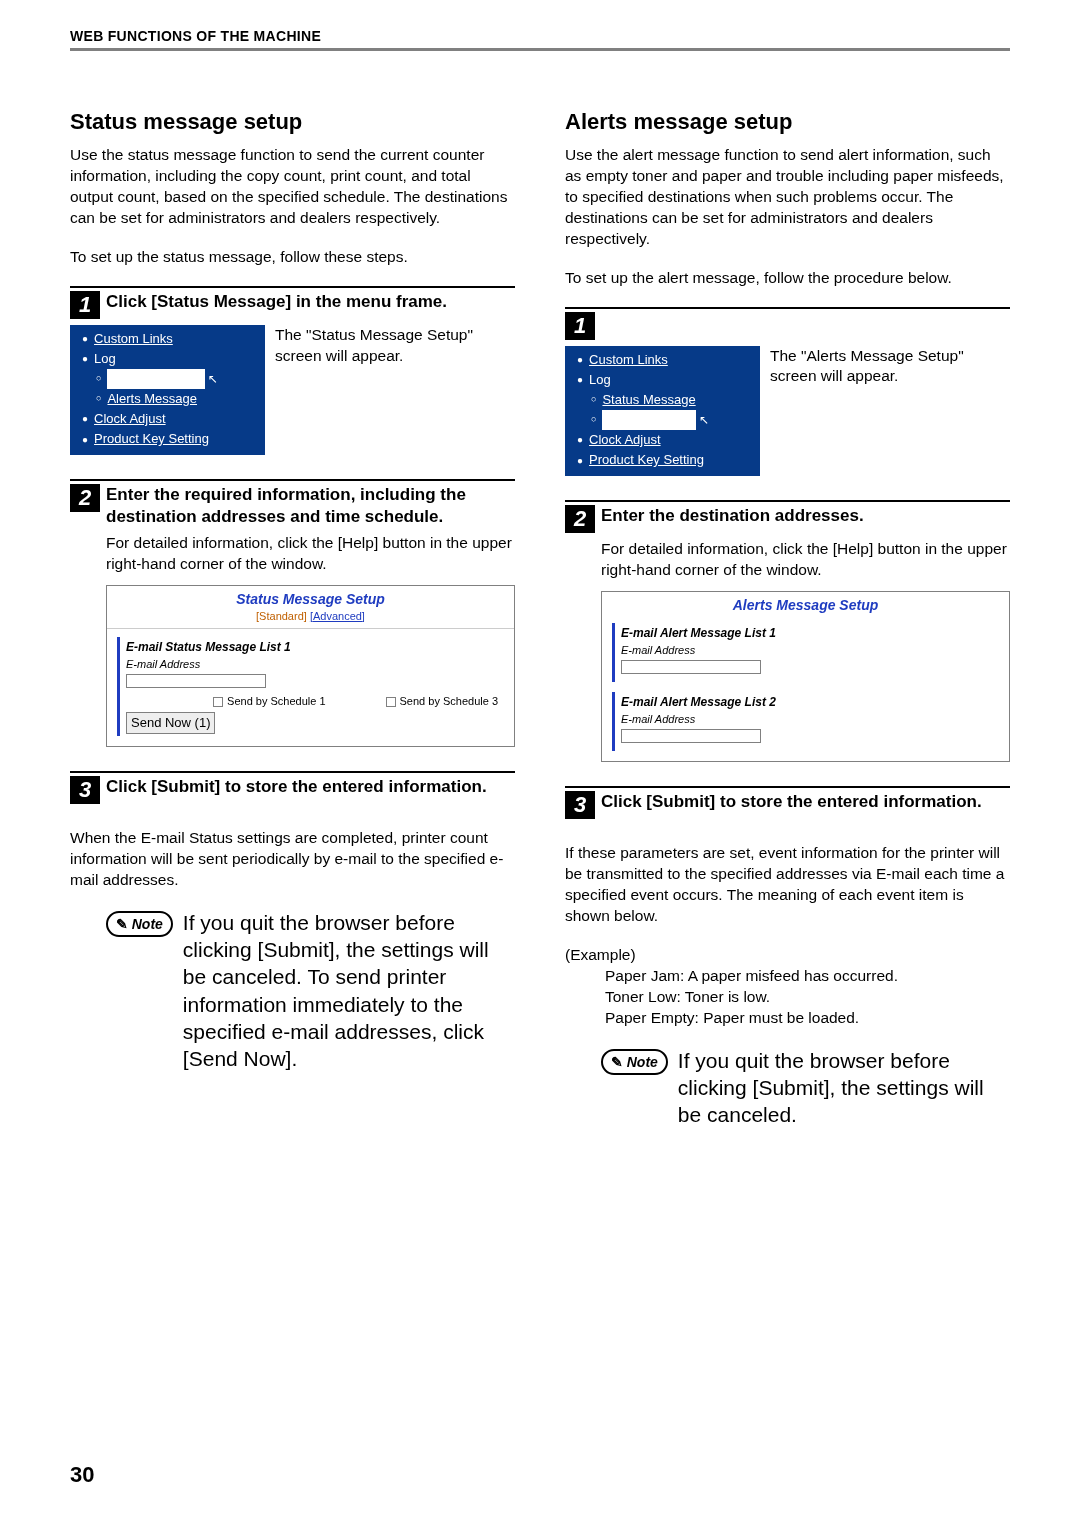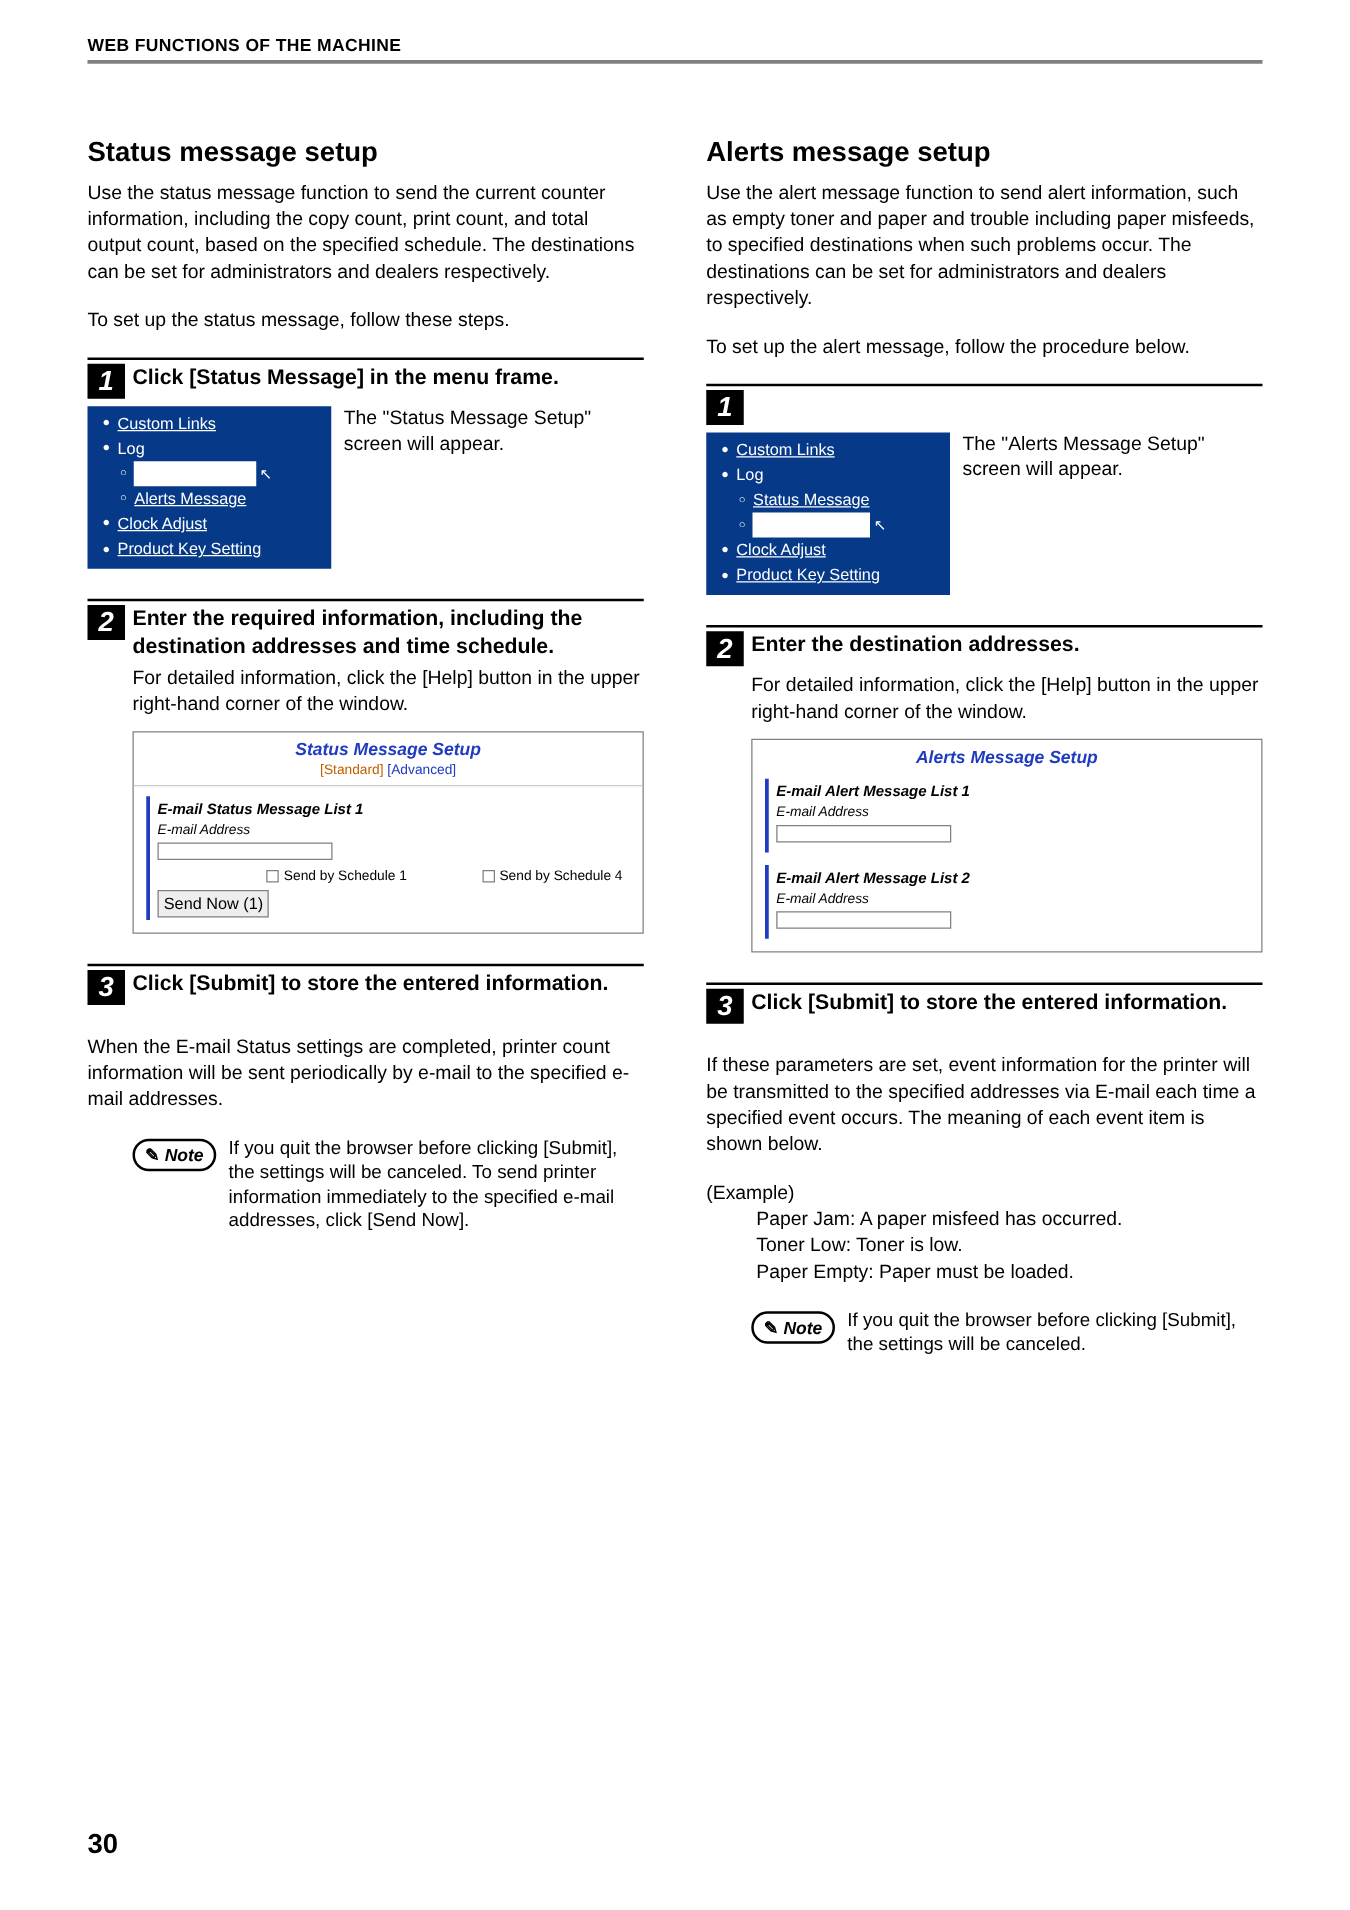--- a/index.html
+++ b/index.html
@@ -97,21 +97,21 @@
   .caption { font-size: 15.5px; line-height: 1.35; }
 
   .setup-panel {
     border: 1px solid #808080;
     margin-top: 8px;
     font-size: 12px;
   }
   .setup-title { color:#1f3cc0; font-weight:bold; font-style:italic; text-align:center; padding:4px 0 0 0; font-size:14px;}
   .setup-tabs { text-align:center; font-size:11px; padding-bottom:4px; border-bottom:1px solid #ccc;}
   .setup-tabs span:first-child{ color:#c06000; }
-  .setup-tabs span:last-child{ color:#1f3cc0; margin-top:36px;}
+  .setup-tabs span:last-child{ color:#1f3cc0; text-decoration:underline;margin-top:36px;}
   .list-block { border-left:3px solid #1f3cc0; margin:8px 10px 10px 10px; padding:2px 6px;}
   .list-block .lbl { font-weight:bold; font-style:italic; font-size:12px;}
   .email-lbl { font-style: italic; font-size: 11px; margin: 2px 0; }
   .inputbox { border:1px solid #808080; height:14px; width:140px; margin-bottom:6px;}
   .sched-row { display:flex; gap:60px; font-size:11px; align-items:center;justify-content:flex-end;}
   .cb { display:inline-block; width:10px; height:10px; border:1px solid #808080; margin-right:4px; vertical-align:middle;}
   .sendnow { border:1px solid #808080; font-size:13px; padding:1px 4px; display:inline-block; margin-top:4px; background:#eee;}
 
   .alerts-panel {
     border: 1px solid #808080;
@@ -132,21 +132,21 @@
     font-style: italic;
     font-weight: bold;
     display: flex;
     align-items: center;
     gap: 4px;
     flex-shrink: 0;
     margin-left: 36px;
     margin-top: 2px;
   }
   .note-icon { font-style: normal; }
-  .note-text { font-size: 15px; line-height: 1.3; }
+  .note-text { font-size: 21px; line-height: 1.3; }
   .example-block p { margin-bottom: 0; }
   .example-indent { padding-left: 40px; }
   .page-num {
     position: absolute;
     bottom: 40px;
     left: 70px;
     font-size: 22px;
     font-weight: bold;
   }
 </style>
@@ -211,21 +211,21 @@
           <div class="setup-tabs">
             <span>[Standard]</span>
             <span>[Advanced]</span>
           </div>
           <div class="list-block">
             <div class="lbl">E-mail Status Message List 1</div>
             <div class="email-lbl">E-mail Address</div>
             <div class="inputbox"></div>
             <div class="sched-row">
               <span><span class="cb"></span><span>Send by Schedule 1</span></span>
-              <span><span class="cb"></span><span>Send by Schedule 4</span></span>
+              <span><span class="cb"></span><span>Send by Schedule 3</span></span>
             </div>
             <span class="sendnow">Send Now (1)</span>
           </div>
         </div>
       </div>
     </div>
 
     <div class="step-block">
       <div class="step-head">
         <div class="step-num">3</div>

